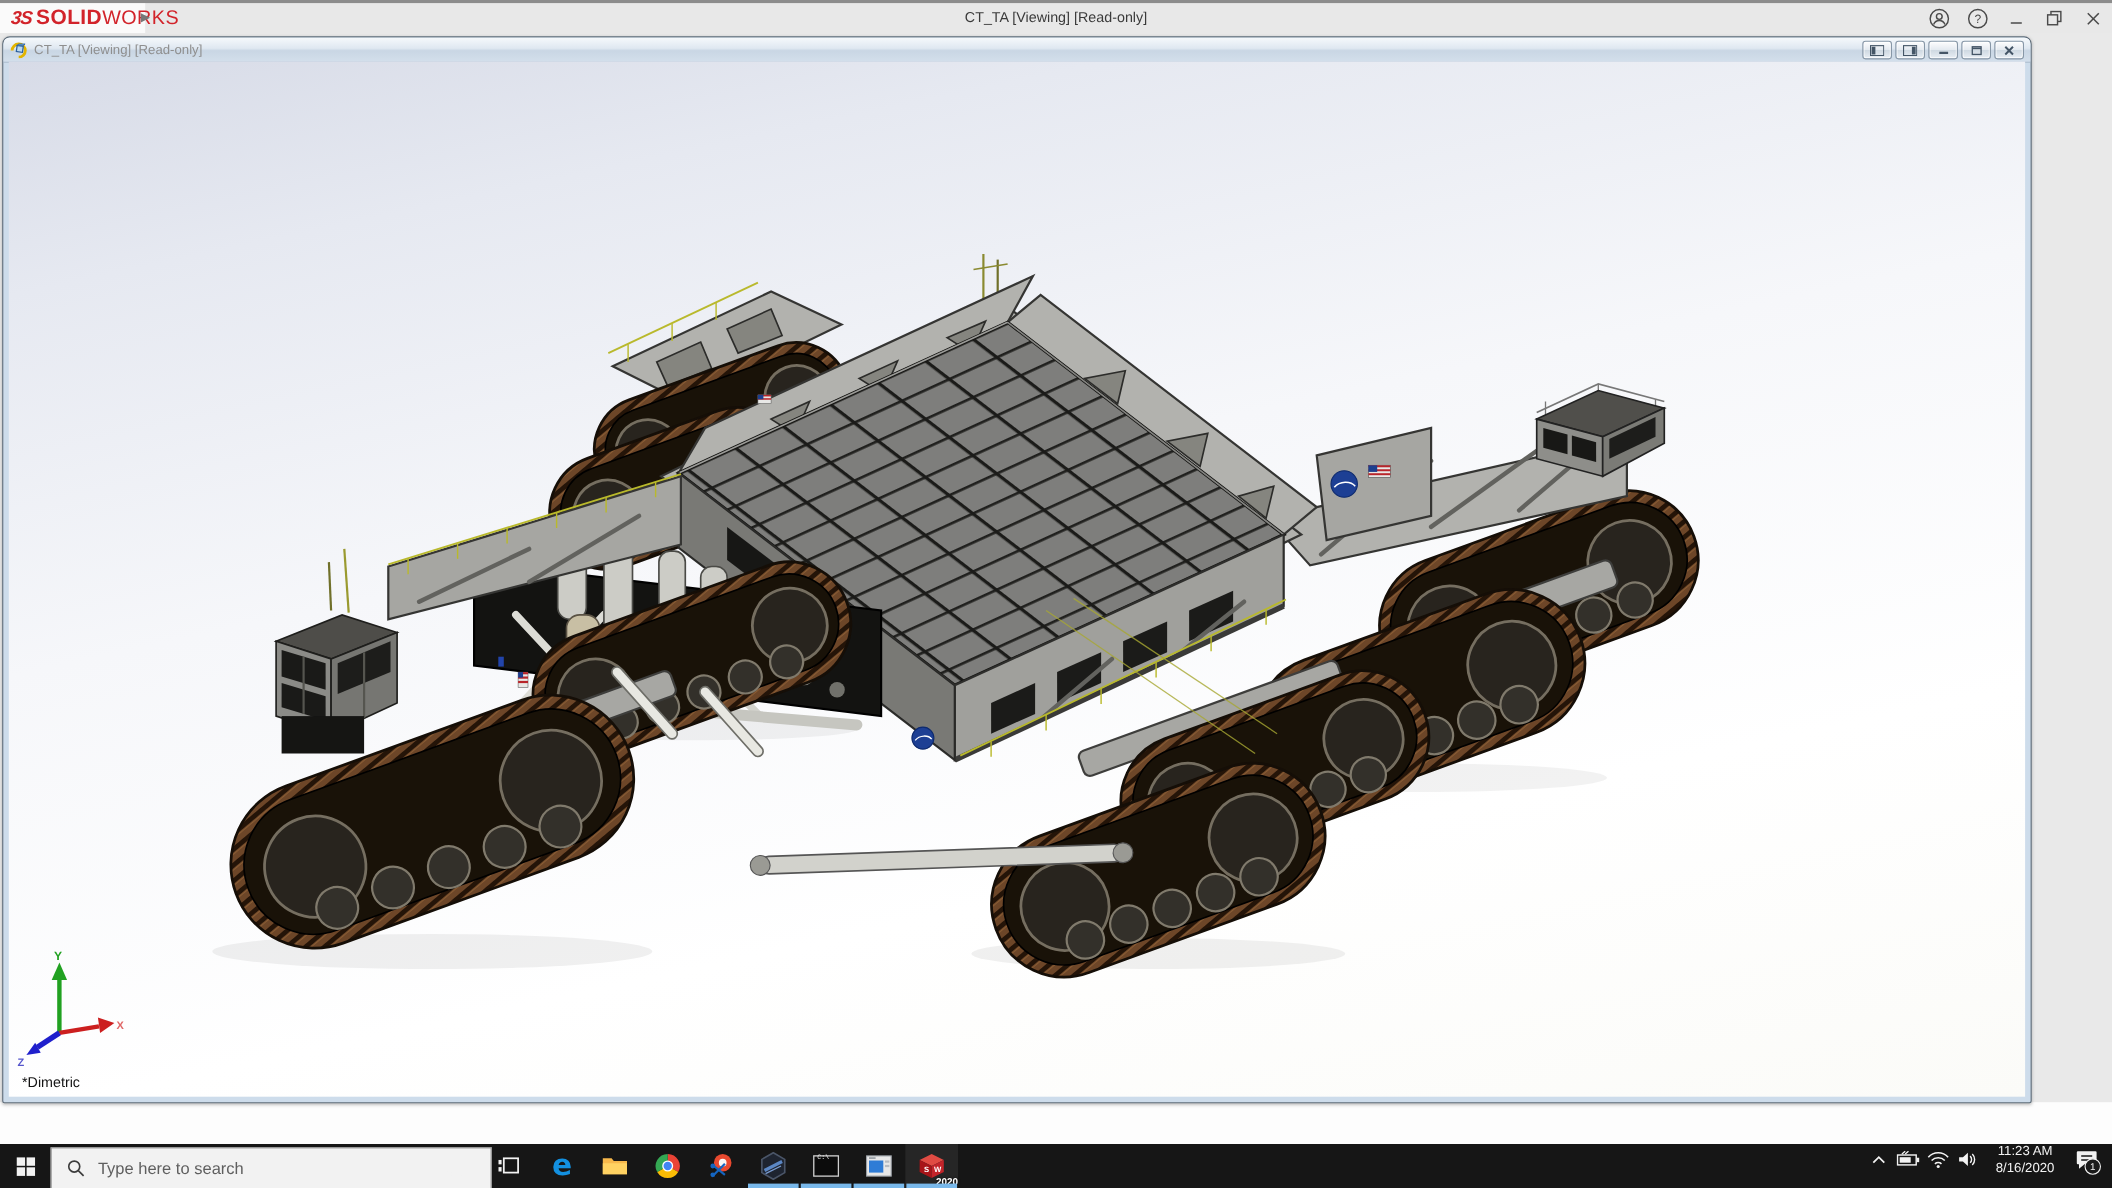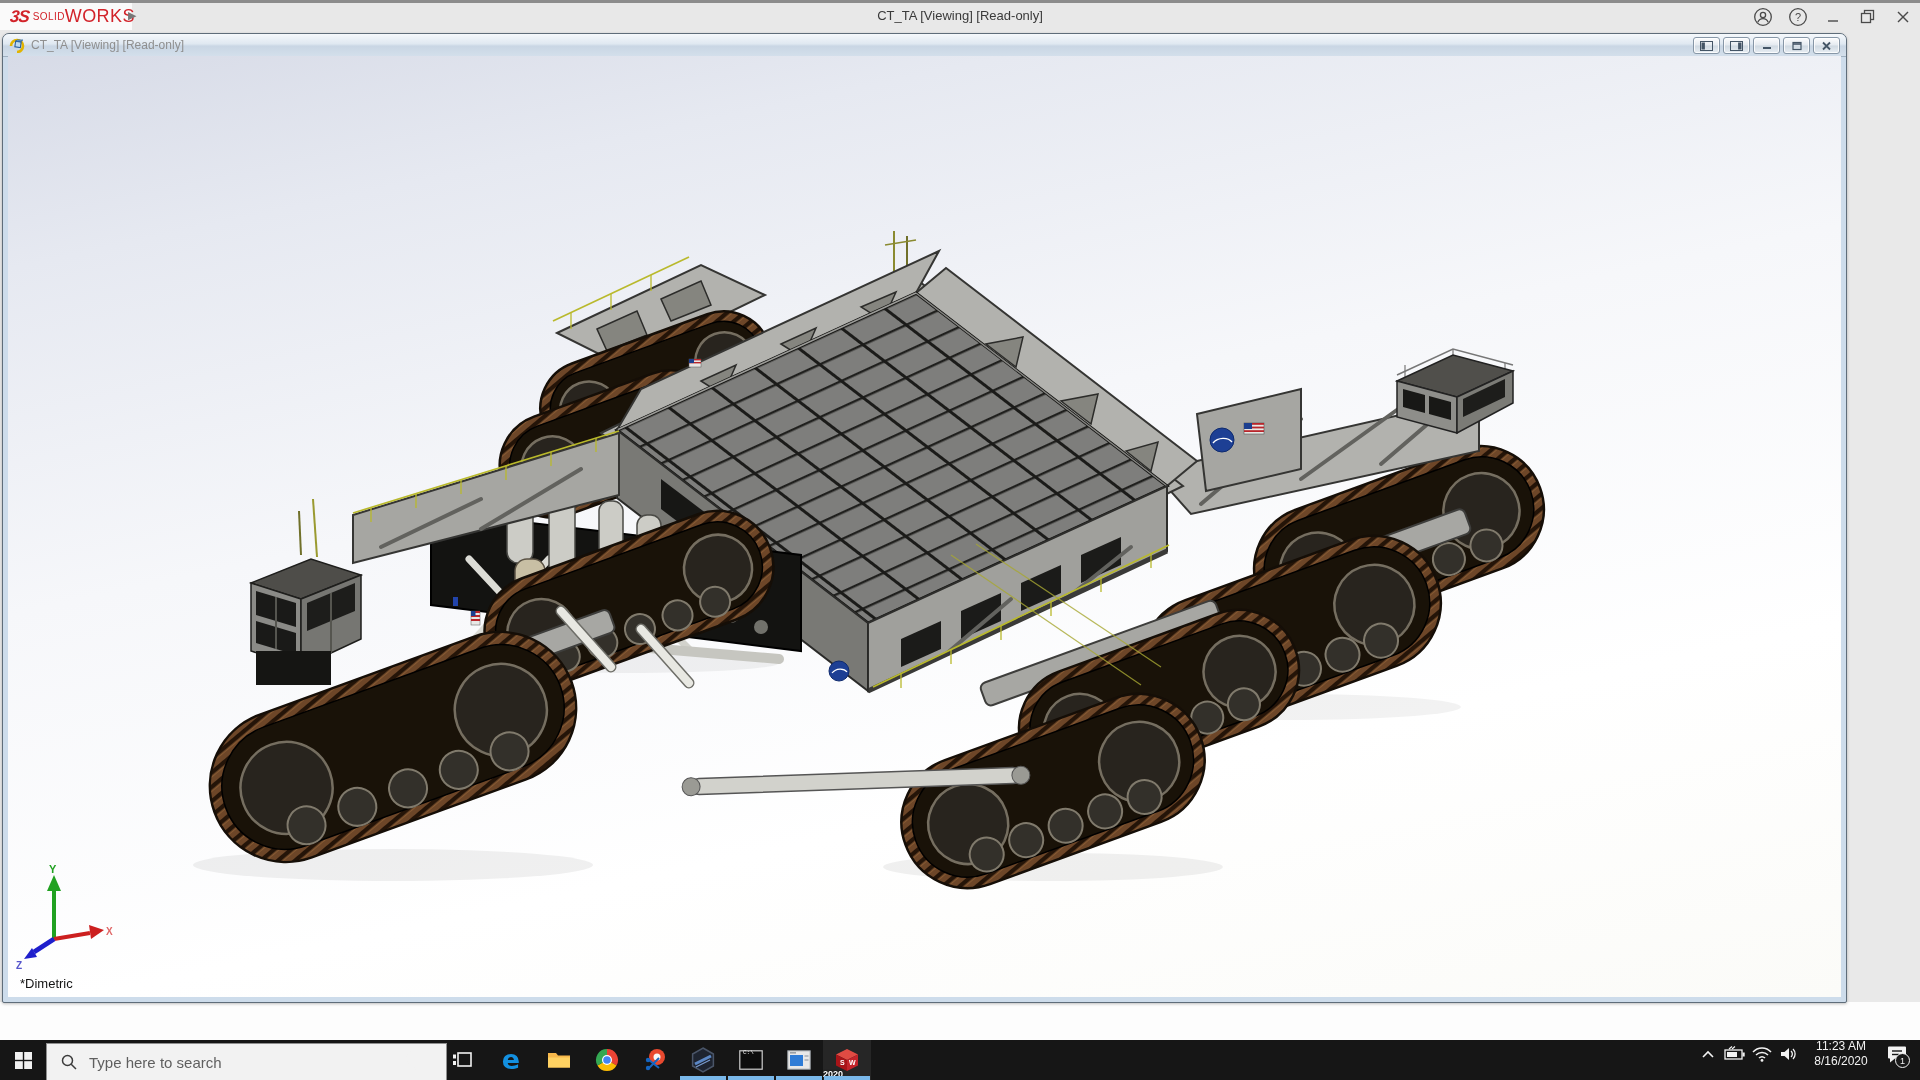--- a/index.html
+++ b/index.html
@@ -5,21 +5,21 @@
   html,body{margin:0;padding:0;background:#000;}
   .screen{position:relative;width:1920px;height:1080px;overflow:hidden;
     font-family:"Liberation Sans",sans-serif;background:#e9e9e9;}
   
   .topstrip{position:absolute;left:0;top:0;width:1920px;height:3px;background:#8c8c8c;}
   .titlebar{position:absolute;left:0;top:3px;width:1920px;height:27px;background:#e8e8e8;
     border-bottom:1px solid #d2d2d2;}
   .brand{position:absolute;left:0;top:0;width:122px;height:27px;background:#fafafa;
     display:flex;align-items:center;padding-left:10px;}
   .brand-mark{color:#d2232a;font-size:17px;font-weight:bold;font-style:italic;letter-spacing:-1px;margin-right:4px;transform:skewX(-6deg);}
-  .brand-bold{color:#d2232a;font-size:10px;font-weight:normal;letter-spacing:.4px;}
+  .brand-bold{color:#d2232a;font-size:19px;font-weight:bold;letter-spacing:.4px;}
   .brand-light{color:#d2232a;font-size:18px;letter-spacing:.4px;}
   .brand-arrow{position:absolute;left:128px;top:6px;color:#777;font-size:11px;}
   .titlebar-title{position:absolute;left:0;right:0;top:5px;text-align:center;
     font-size:13px;color:#3a3a3a;}
   .winctl{position:absolute;top:0;height:27px;display:flex;align-items:center;}
   .winctl .ctl{width:35px;height:27px;display:flex;align-items:center;justify-content:center;}
   
   .workspace{position:absolute;left:0;top:30px;width:1920px;height:1010px;background:#e9e9e9;}
   .below-strip{position:absolute;left:0;top:972px;width:1920px;height:38px;background:#fdfdfd;}
   .docwin{position:absolute;left:2px;top:3px;width:1843px;height:968px;
@@ -47,21 +47,21 @@
     font-family:"Liberation Sans",sans-serif;width:240px;}
   .tb-search input::placeholder{color:#5f5f5f;opacity:1;}
   .tb-search .mag{margin:0 10px 0 14px;}
   .tb-apps{position:absolute;left:391px;top:0;height:40px;display:flex;}
   .tb-btn{position:relative;width:48px;height:40px;display:flex;align-items:center;justify-content:center;}
   .tb-btn.active{background:rgba(255,255,255,.07);}
   .openline{position:absolute;left:1px;bottom:0;width:46px;height:4px;background:#79b8ea;}
   .tb-tray{position:absolute;right:6px;top:0;height:28px;display:flex;align-items:center;}
   .tray-ic{width:27px;height:40px;display:flex;align-items:center;justify-content:center;}
   .tb-clock{width:66px;text-align:center;color:#f2f2f2;font-size:12px;line-height:15px;margin:0 6px;}
-  .sw-year{position:absolute;bottom:1px;left:0;right:0;text-align:left;color:#fff;
+  .sw-year{position:absolute;bottom:1px;left:0;right:0;text-align:right;color:#fff;
     font-size:9px;font-weight:bold;text-shadow:0 0 2px #000;}
   .cmd-txt{position:absolute;top:9px;left:16px;color:#eee;font-size:6px;font-family:"Liberation Mono",monospace;}
   .badge{position:absolute;right:4px;bottom:6px;width:13px;height:13px;border-radius:50%;
     background:#1a1a1a;border:1.5px solid #f2f2f2;color:#f2f2f2;font-size:9px;
     display:flex;align-items:center;justify-content:center;}
 </style>
 </head>
 <body>
 
 <div class="screen">

